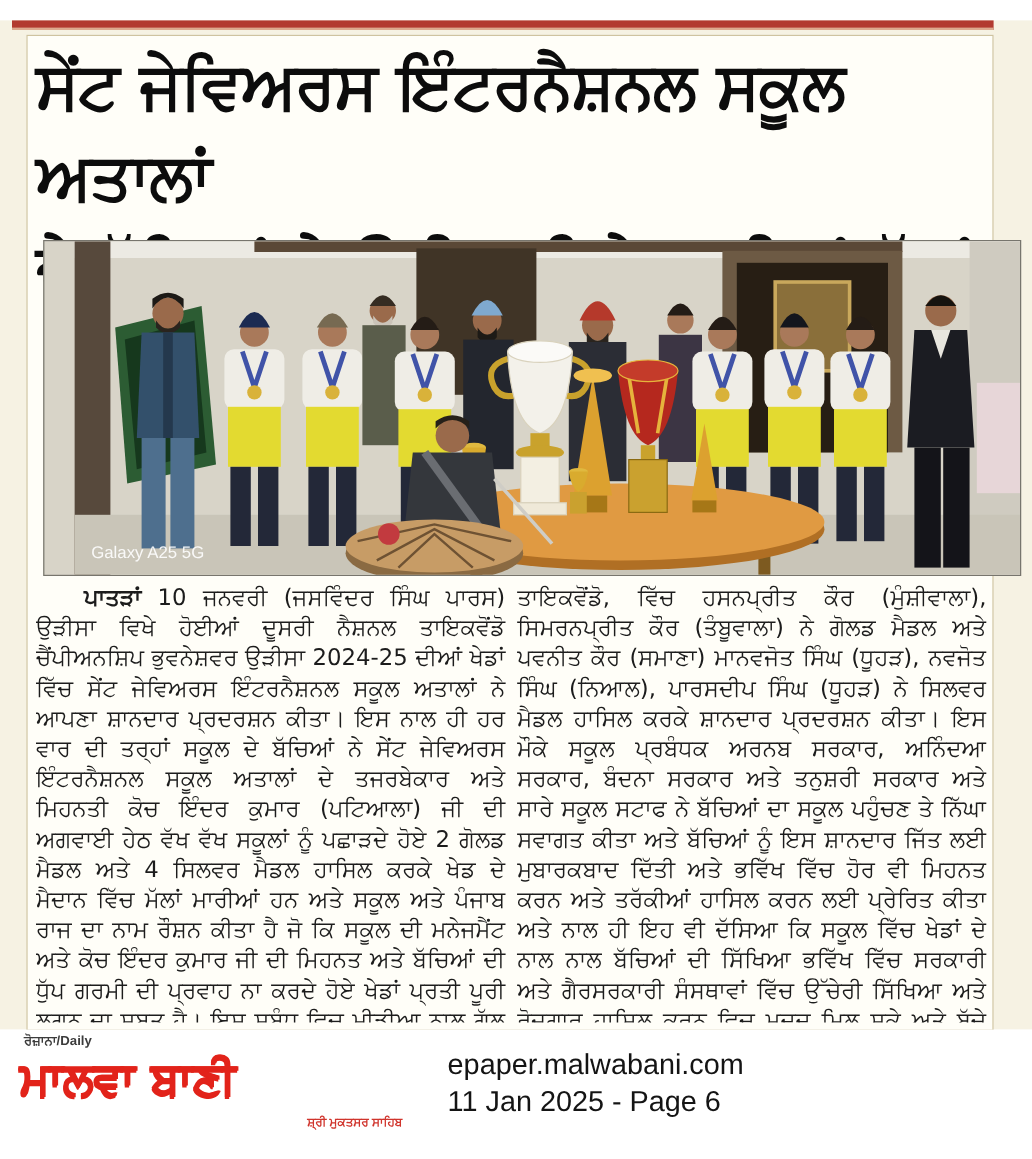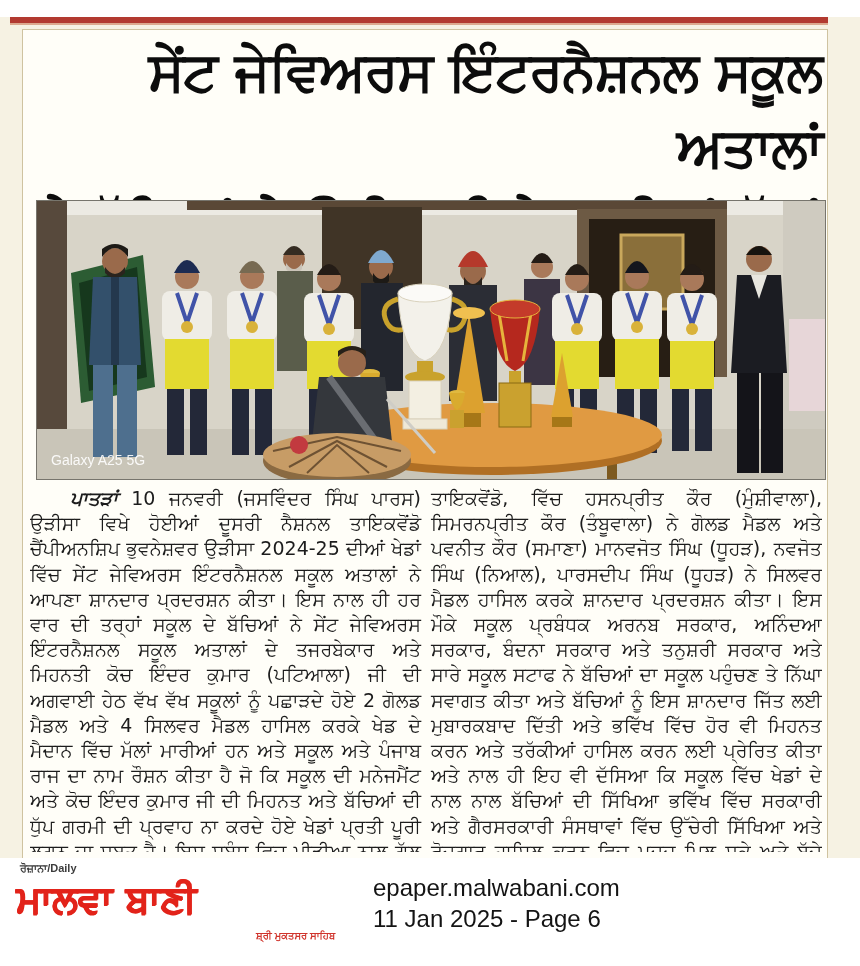--- a/index.html
+++ b/index.html
@@ -6,29 +6,29 @@
   body{background:#ffffff;font-family:"Liberation Sans",sans-serif;}
   #page{position:relative;width:860px;height:966px;background:#ffffff;overflow:hidden;}
 
   
   .paper-strip{position:absolute;left:0;top:17px;width:860px;height:841px;background:#f6f2e3;}
 
   .top-rule{position:absolute;left:10px;top:17px;width:818px;height:6px;background:#b23a30;border-bottom:2px solid #dca98e;}
 
   .article-box{position:absolute;left:22px;top:29px;width:804px;height:828px;background:#fffef8;border:1px solid #cfc3a0;}
 
-  .headline{position:absolute;left:30px;top:34px;width:792px;text-align:right;font-family:"DejaVu Sans",sans-serif;font-weight:800;font-size:54px;line-height:76px;color:#0c0c0c;letter-spacing:-1px;}
-
-  .photo-frame{position:absolute;left:36px;top:200px;width:788px;height:278px;border:1px solid #77756d;background:#d8d4c8;}
+  .headline{position:absolute;left:30px;top:34px;width:792px;text-align:left;font-family:"DejaVu Sans",sans-serif;font-weight:800;font-size:54px;line-height:76px;color:#0c0c0c;letter-spacing:-1px;}
+
+  .photo-frame{position:absolute;left:36px;top:200px;width:788px;height:278px;border:1px solid #77756d;background:#d8d4c8;padding-left:25px;}
   .photo-frame svg{display:block;}
 
   .body-cols{position:absolute;left:30px;top:486px;width:792px;height:366px;display:flex;gap:10px;overflow:hidden;}
   .col{width:391px;font-size:19px;line-height:25.2px;text-align:justify;color:#1c1c1c;font-family:"DejaVu Sans",sans-serif;}
   .col p{margin:0;}
-  .lead{font-weight:bold;font-style:italic;}
+  .lead{font-weight:bold;}
   .indent{text-indent:40px;}
 
   .footer{position:absolute;left:0;top:858px;width:860px;height:108px;background:#ffffff;}
   .daily-label{position:absolute;left:20px;top:4px;font-size:11px;font-weight:bold;color:#3c3c3c;}
   .logo-text{position:absolute;left:16px;top:10px;width:345px;font-family:"DejaVu Sans",sans-serif;font-weight:900;font-size:38px;line-height:62px;color:#e2231a;white-space:nowrap;text-shadow:1px 0 0 #e2231a,0 1px 0 #e2231a;}
   .logo-tagline{position:absolute;left:240px;top:72px;font-size:10px;font-weight:bold;color:#d0342c;margin-left:16px;}
   .epaper-block{position:absolute;left:373px;top:14px;font-size:24px;line-height:31px;color:#141414;}
 </style>
 </head>
 <body>

